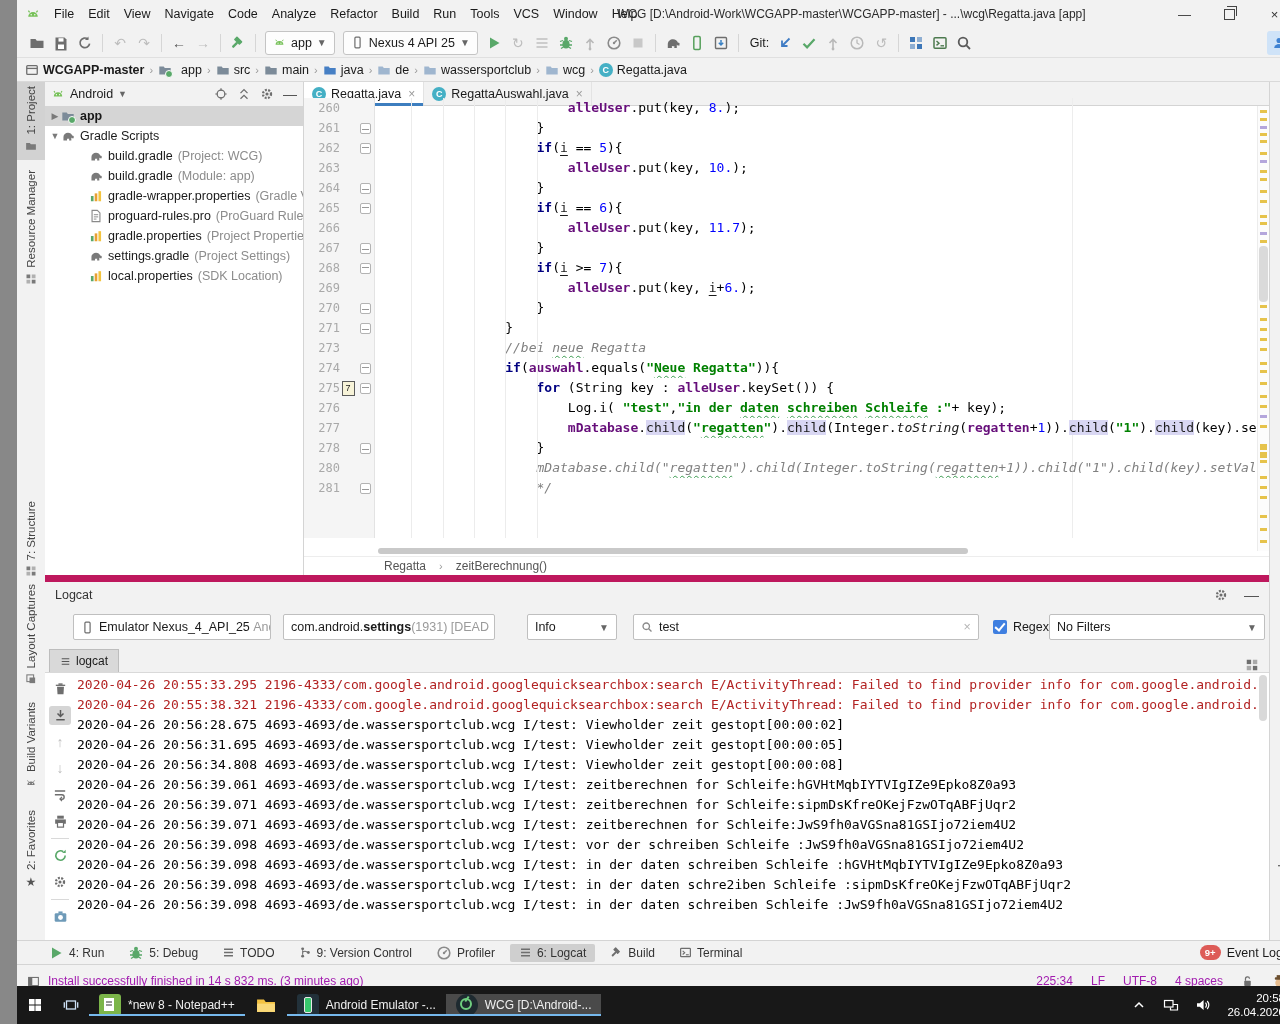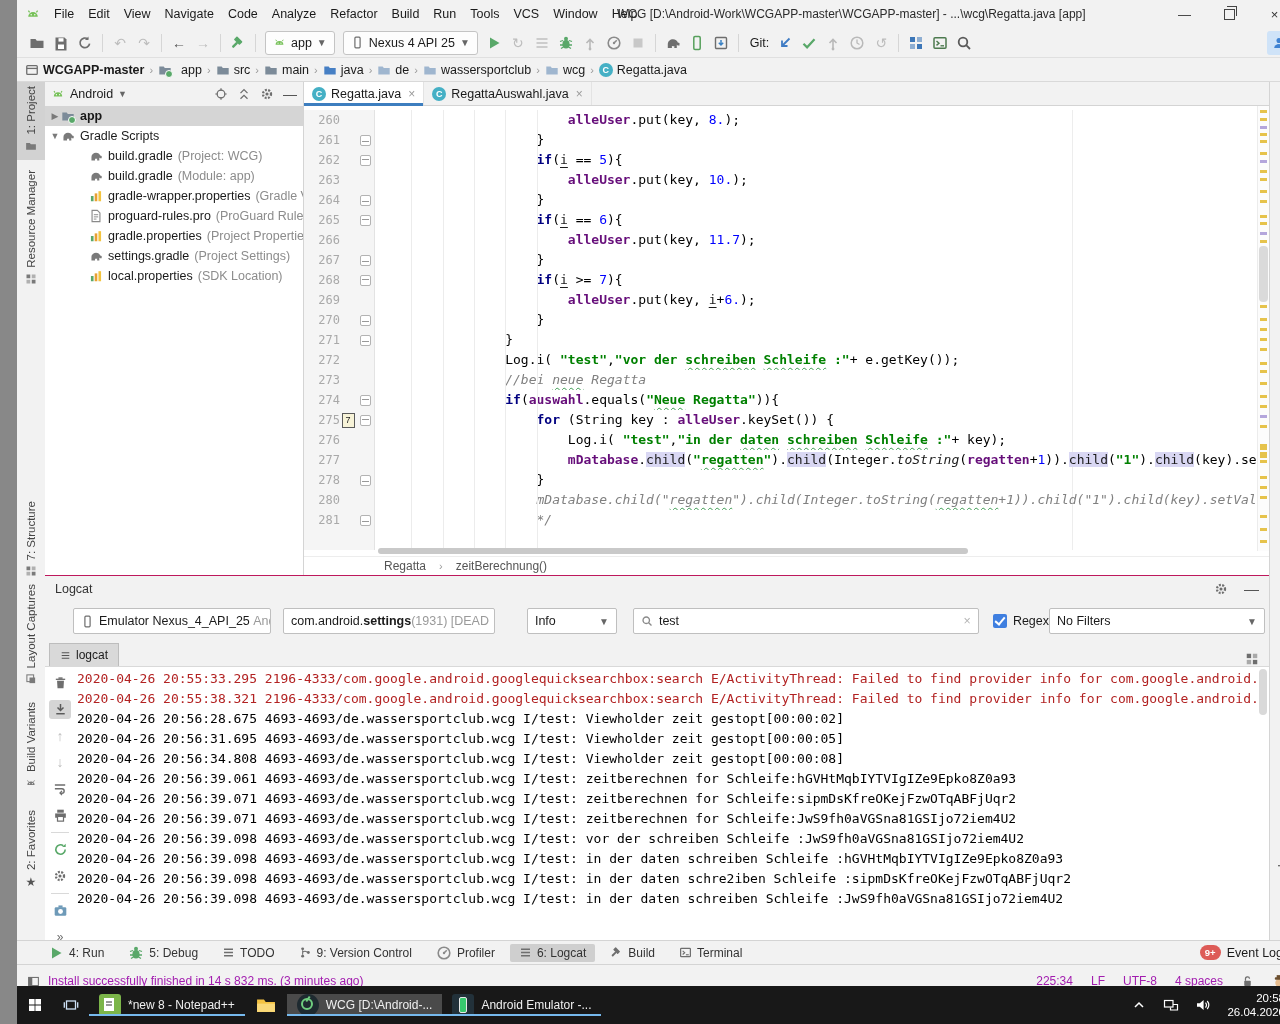--- a/index.html
+++ b/index.html
@@ -62,21 +62,21 @@
   .reldot i{position:absolute;right:-1px;bottom:-1px;width:6px;height:6px;border-radius:50%;background:#59a869;border:1px solid #fff;}
 
   
   #editor{left:287px;top:0;width:965px;height:493px;background:#fff;}
   #tabsrow{height:24px;display:flex;align-items:flex-end;background:#f2f2f2;border-bottom:1px solid #d4d4d4;box-sizing:border-box;}
   .etab{height:23px;display:flex;align-items:center;gap:5px;padding:0 8px;font-size:12.5px;position:relative;border-right:1px solid #e3e3e3;}
   .etab.active{background:#fff;}
   .etab.active::after{content:"";position:absolute;left:0;right:0;bottom:-1px;height:3px;background:#3d7ebf;}
   .etab .tclose{color:#9b9b9b;font-size:12px;margin-left:2px;}
 
-  #codearea{position:absolute;top:28px;left:0;width:954px;height:440px;overflow:hidden;
+  #codearea{position:absolute;top:16px;left:0;width:954px;height:440px;overflow:hidden;
             font-family:"DejaVu Sans Mono",monospace;font-size:13px;line-height:20px;}
   #gutterbg{position:absolute;left:0;top:0;width:70px;height:100%;background:#f5f5f5;border-right:1px solid #e3e3e3;}
   .iguide{position:absolute;top:0;bottom:0;width:1px;background:#ececec;}
   #margin-line{position:absolute;left:768px;top:0;bottom:0;width:1px;background:#ededed;}
   .crow{display:flex;height:20px;line-height:20px;position:relative;}
   .cnum{width:36px;text-align:right;color:#a9a9a9;font-size:12px;flex:none;}
   .cmark{width:16px;flex:none;display:flex;align-items:center;justify-content:center;}
   .cfold{width:18px;flex:none;display:flex;align-items:center;justify-content:center;}
   .ctext{flex:1;white-space:pre;overflow:hidden;}
   .bm{width:11px;height:13px;border:1px solid #5a5a5a;background:#f7f3d8;font-size:9px;line-height:12px;text-align:center;font-family:"Liberation Sans",sans-serif;}
@@ -93,21 +93,21 @@
 
   #errorstripe{position:absolute;right:0;top:24px;width:11px;height:445px;background:#fcfcfc;border-left:1px solid #ececec;}
   .mark{position:absolute;left:2px;width:7px;height:3px;}
   .mark.y{background:#e6c34c;} .mark.p{background:#b4a6dc;}
   #vthumb{position:absolute;left:1px;width:9px;border-radius:4px;background:#dadada;}
   #hscroll{position:absolute;left:0;top:464px;width:954px;height:10px;}
   #hscroll .thumb{position:absolute;left:74px;top:2px;width:590px;height:6px;border-radius:3px;background:#c9c9c9;}
   #ebreadcrumb{position:absolute;left:0;top:474px;width:965px;height:19px;display:flex;align-items:center;padding-left:80px;box-sizing:border-box;font-size:12px;color:#555;gap:8px;background:#fff;border-top:1px solid #ededed;}
 
   
-  #logcat{left:28px;top:493px;width:1224px;height:365px;background:#fff;border-top:1px solid #be185d;}
+  #logcat{left:28px;top:493px;width:1224px;height:365px;background:#fff;border-top:7px solid #be185d;}
   #lc-header{height:25px;display:flex;align-items:center;padding:0 10px;background:#f2f2f2;font-size:12.5px;color:#333;}
   #lc-header .hicons{margin-left:auto;display:flex;gap:16px;color:#6e6e6e;align-items:center;}
   #lc-filters{height:40px;display:flex;align-items:center;background:#f2f2f2;padding-left:28px;box-sizing:border-box;}
   .cmb{height:24px;border:1px solid #bfbfbf;border-radius:2px;background:#fff;display:flex;align-items:center;padding:0 7px;font-size:12.5px;white-space:nowrap;overflow:hidden;}
   .cmb .arr{color:#666;font-size:10px;margin-left:auto;padding-left:6px;}
   .dim{color:#9a9a9a;}
   #lc-search{width:330px;}
   #lc-search .clr{margin-left:auto;color:#b5b5b5;}
   .chk{width:14px;height:14px;border-radius:2px;background:#3f7fe0;position:relative;display:inline-block;margin-right:6px;}
   .chk::after{content:"";position:absolute;left:4px;top:1px;width:4px;height:8px;border:solid #fff;border-width:0 2px 2px 0;transform:rotate(40deg);}
@@ -803,26 +803,20 @@
               </span>
               <span class="ctext" style="padding-left: calc(20ch + 6px);"><span class="tk-p">}</span></span>
             </div>
             <div class="crow">
               <span class="cnum">271</span>
               <span class="cmark"></span>
               <span class="cfold">
                 <span class="fold end"></span>
               </span>
               <span class="ctext" style="padding-left: calc(16ch + 6px);"><span class="tk-p">}</span></span>
-            </div>
-            <div class="crow">
-              <span class="cnum">272</span>
-              <span class="cmark"></span>
-              <span class="cfold"></span>
-              <span class="ctext" style="padding-left: calc(16ch + 6px);"><span class="tk-p">Log.i( </span><span class="tk-s">"test"</span><span class="tk-p">,</span><span class="tk-s">"vor der </span><span class="tk-ssq">schreiben</span><span class="tk-s"> </span><span class="tk-ssq">Schleife</span><span class="tk-s"> :"</span><span class="tk-p">+ e.getKey());</span></span>
             </div>
             <div class="crow">
               <span class="cnum">273</span>
               <span class="cmark"></span>
               <span class="cfold"></span>
               <span class="ctext" style="padding-left: calc(16ch + 6px);"><span class="tk-c">//bei </span><span class="tk-csq">neue</span><span class="tk-c"> Regatta</span></span>
             </div>
             <div class="crow">
               <span class="cnum">274</span>
               <span class="cmark"></span>
@@ -1142,33 +1136,33 @@
             <span style="position:absolute;left:7px;top:10px;width:6px;height:1.5px;background:#999"></span>
           </span>
           <span>*new 8 - Notepad++</span>
         </div>
         <div class="tbtn">
           <svg class="ic" style="width:22px;height:22px" viewBox="0 0 16 16">
             <path d="M1.5 4h5l1.3 1.8h6.7V13h-13z" fill="#f4c242"></path>
             <path d="M1.5 7h13V13h-13z" fill="#fad97a"></path>
           </svg>
         </div>
+        <div class="tbtn running">
+          <span class="appico" style="background:#22313a">
+            <span style="position:absolute;left:7px;top:3px;width:8px;height:16px;border:1.5px solid #e8e8e8;border-radius:2px;box-sizing:border-box;background:#37c86e"></span>
+          </span>
+          <span>Android Emulator -...</span>
+        </div>
         <div class="tbtn running activeapp">
           <span class="appico" style="background:#1e2a30;border-radius:50%">
             <span style="position:absolute;left:4px;top:4px;width:12px;height:12px;border:2px solid #6fce7f;border-radius:50%;box-sizing:border-box"></span>
             <span style="position:absolute;left:10px;top:2px;width:2px;height:6px;background:#6fce7f;transform:rotate(35deg)"></span>
           </span>
           <span>WCG [D:\Android-...</span>
         </div>
-        <div class="tbtn running">
-          <span class="appico" style="background:#22313a">
-            <span style="position:absolute;left:7px;top:3px;width:8px;height:16px;border:1.5px solid #e8e8e8;border-radius:2px;box-sizing:border-box;background:#37c86e"></span>
-          </span>
-          <span>Android Emulator -...</span>
-        </div>
       </div>
     <div id="tray">
       <svg class="ic" viewBox="0 0 16 16">
           <path d="M4 10l4-4 4 4" fill="none" stroke="#fff" stroke-width="1.5"></path>
         </svg>
       <svg class="ic" viewBox="0 0 16 16">
           <rect x="1.5" y="3.5" width="8.5" height="6.5" fill="none" stroke="#fff" stroke-width="1.2"></rect>
           <path d="M10 7.5h4.5v5.5H7.5V10.5" fill="none" stroke="#fff" stroke-width="1.2"></path>
         </svg>
       <svg class="ic" viewBox="0 0 16 16">

